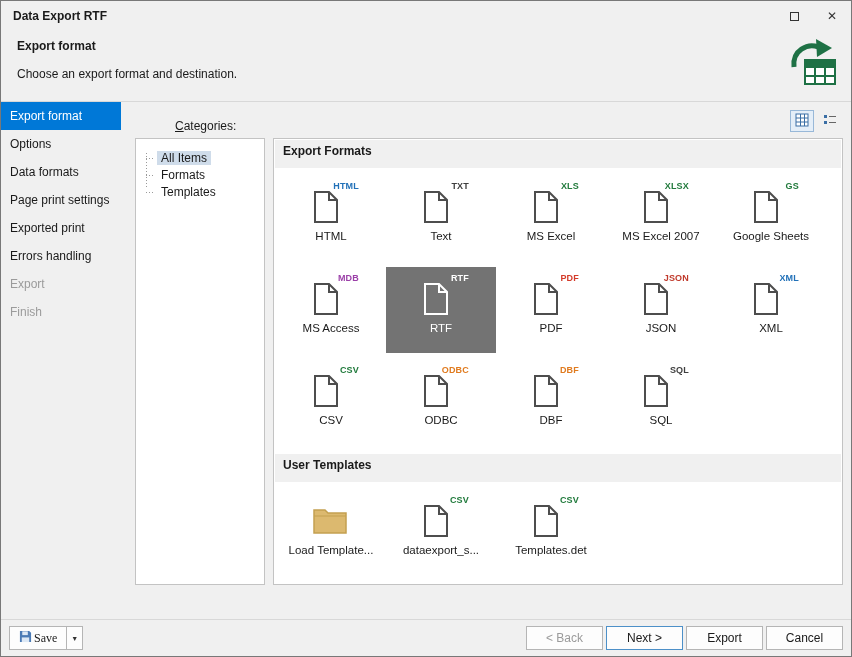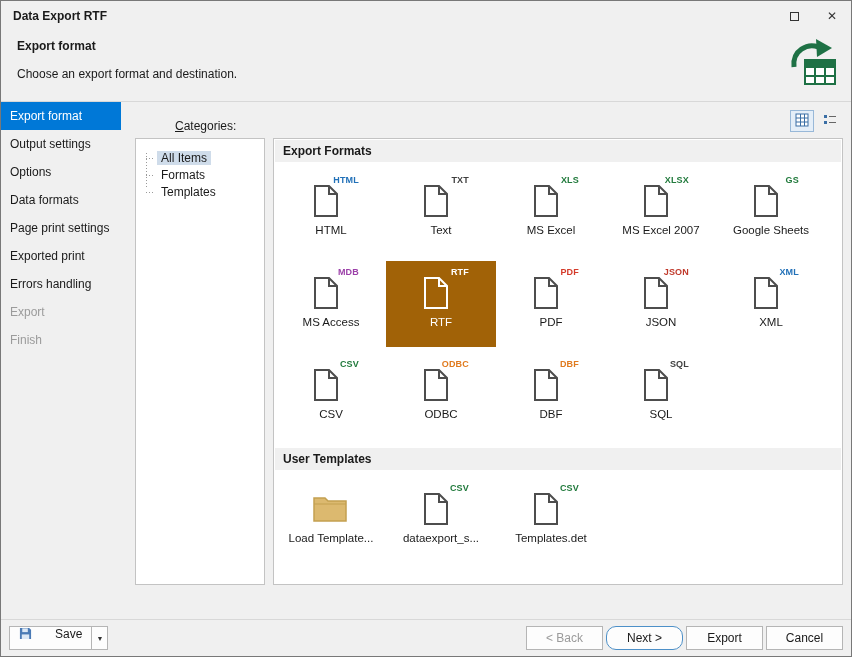--- a/index.html
+++ b/index.html
@@ -40,44 +40,44 @@
   .tree-rail { position:absolute; left:10px; top:14px; height:35px; width:1px;
                background-image:repeating-linear-gradient(to bottom,#9a9a9a 0 1px,transparent 1px 3px); }
   .tree-item { position:relative; height:17px; line-height:17px; padding-left:21px; cursor:default; }
   .tree-item::before { content:""; position:absolute; left:10px; top:8px; width:9px; height:1px;
                background-image:repeating-linear-gradient(to right,#9a9a9a 0 1px,transparent 1px 3px); }
   .tree-label { padding:0 4px; }
   .tree-label.selected { background:#cfdcea; }
 
   .formats-panel { position:absolute; left:152px; top:36px; right:8px; height:447px; background:#fff;
                    border:1px solid #c3c3c3; overflow:hidden; }
-  .group-bar { height:22px; line-height:22px; background:#f0f0f0; font-weight:bold; padding-left:8px; margin:1px; }
+  .group-bar { height:28px; line-height:22px; background:#f0f0f0; font-weight:bold; padding-left:8px; margin:1px; }
   .grid { display:flex; flex-wrap:wrap; padding:6px 2px 2px 2px; }
   .tile { width:110px; height:86px; display:flex; flex-direction:column; align-items:center;
           padding-top:6px; margin-bottom:6px; cursor:default; }
-  .tile.selected { background:#a16207; color:#fff; }
+  .tile.selected { background:#737373; color:#fff; }
   .icon-wrap { position:relative; width:58px; height:46px; }
   .icon-wrap .page { position:absolute; left:10px; top:9px; }
   .icon-wrap .folder { position:absolute; left:11px; top:11px; }
   .ext { position:absolute; top:0; right:1px; font-size:9px; font-weight:bold; letter-spacing:0.2px; }
   .tile-label { margin-top:3px; font-size:11.5px; text-align:center; line-height:13px; max-width:104px; }
 
   .status { position:absolute; left:10px; right:8px; bottom:12px; height:19px; line-height:17px;
             background:#fff; border:1px solid #c3c3c3; padding-left:6px; }
 
   
   .footer { position:absolute; left:0; right:0; bottom:0; height:37px; background:#f0f0f0; border-top:1px solid #d8d8d8; }
   .btn { height:24px; min-width:77px; background:#fdfdfd; border:1px solid #b5b5b5; font-size:12px;
          font-family:inherit; color:#1a1a1a; cursor:default; }
-  .btn.default { border-color:#4d90c8;border-radius:10px; }
+  .btn.default { border-color:#4d90c8; }
   .btn.disabled { color:#9b9b9b; }
   .footer-right { position:absolute; right:8px; top:6px; display:flex; gap:3px; }
   .save-split { position:absolute; left:8px; top:6px; display:flex; height:24px; border:1px solid #b5b5b5;
                 background:#fdfdfd; align-items:stretch; }
-  .save-main { display:flex; gap:23px; padding:0 9px; }
+  .save-main { display:flex; align-items:center; gap:2px; padding:0 9px;font-family:Liberation Serif, serif; }
   .save-arrow { width:16px; border-left:1px solid #b5b5b5; display:flex; align-items:center;
                 justify-content:center; font-size:7px; color:#333; }
 </style>
 </head>
 <body>
 
 <div class="window">
 
   <div class="titlebar">
     <span class="title">Data Export RTF</span>
@@ -100,21 +100,20 @@
         <polygon points="29,2 45,11 30,20" fill="#1e7145"></polygon>
         <rect x="18" y="23" width="30" height="24" fill="#ffffff" stroke="#1e7145" stroke-width="2"></rect>
         <rect x="18" y="23" width="30" height="8" fill="#1e7145"></rect>
         <path d="M28 23 V47 M38 23 V47 M18 39 H48" stroke="#1e7145" stroke-width="2" fill="none"></path>
       </svg>
     </div>
   </div>
 
   <div class="sidebar">
       <div class="sb-item selected">Export format</div>
-      <div class="sb-item normal">Output settings</div>
       <div class="sb-item normal">Options</div>
       <div class="sb-item normal">Data formats</div>
       <div class="sb-item normal">Page print settings</div>
       <div class="sb-item normal">Exported print</div>
       <div class="sb-item normal">Errors handling</div>
       <div class="sb-item disabled">Export</div>
       <div class="sb-item disabled">Finish</div>
     </div>
 
   <div class="main">

